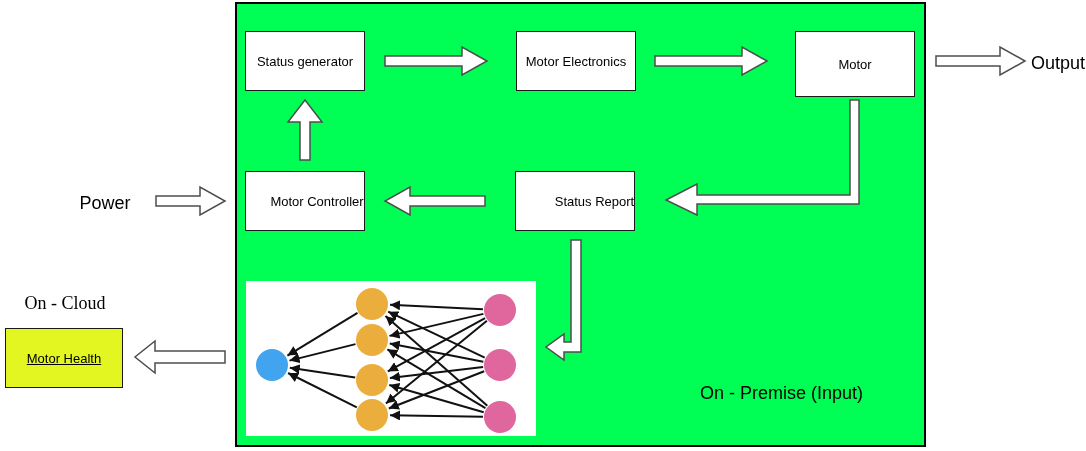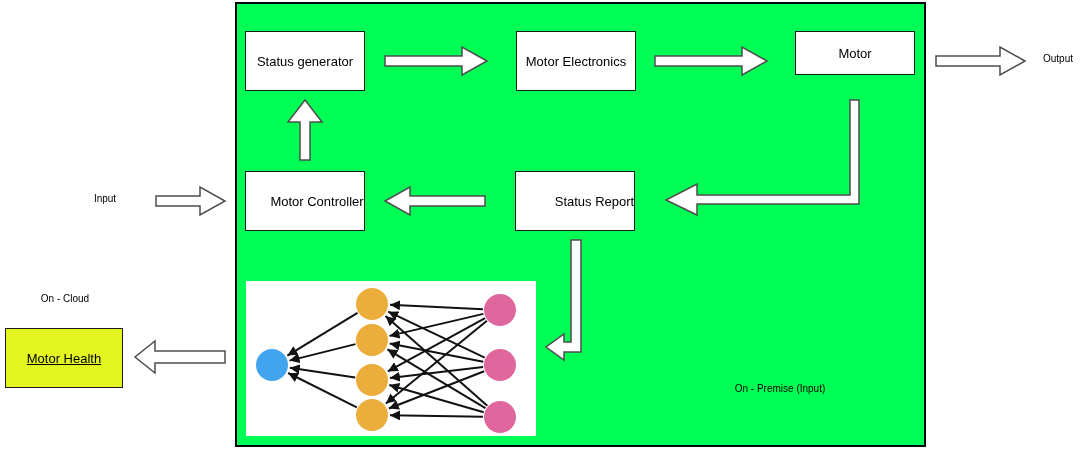--- a/index.html
+++ b/index.html
@@ -26,36 +26,36 @@
     align-items: center;
     justify-content: center;
     font-size: 13px;
     color: #000000;
     white-space: nowrap;
     z-index: 4;
     box-sizing: border-box;
   }
   #node-command-generator { left: 245px; top: 31px;  width: 120px; height: 60px; }
   #node-power-electronics { left: 516px; top: 31px;  width: 120px; height: 60px; }
-  #node-motor             { left: 795px; top: 31px;  width: 120px; height: 44px; }
+  #node-motor             { left: 795px; top: 31px;  width: 120px; height: 66px; }
   #node-motor-controller  { left: 245px; top: 171px; width: 120px; height: 60px; padding-left: 24px; }
   #node-status-report     { left: 515px; top: 171px; width: 120px; height: 60px; padding-left: 39px; }
   #node-motor-health      { left: 5px;   top: 328px; width: 118px; height: 60px;
                             background: var(--motor-health, #e3f622); text-decoration: underline; }
   .free-label {
     position: absolute;
-    font-size: 10px;
+    font-size: 18px;
     color: #000000;
     text-align: center;
     white-space: nowrap;
     z-index: 4;
   }
   #label-input      { left: 55px;   top: 193px; width: 100px; }
   #label-output     { left: 1030px; top: 53px;  width: 56px;  }
-  #label-on-cloud   { left: 15px;   top: 293px; width: 100px; }
+  #label-on-cloud   { left: 15px;   top: 293px; width: 100px; font-family: Liberation Serif, serif; }
   #label-on-premise { left: 700px;  top: 383px; width: 160px; }
   #arrow-layer {
     position: absolute;
     left: 0; top: 0;
     width: 1086px; height: 451px;
     z-index: 3;
     pointer-events: none;
   }
   .block-arrow {
     fill: var(--arrow-fill, #ffffff);
@@ -104,21 +104,21 @@
   <div class="node" id="node-motor-controller">
     <span>Motor Controller</span>
   </div>
   <div class="node" id="node-status-report">
     <span>Status Report</span>
   </div>
   <div class="node" id="node-motor-health">
     <span>Motor Health</span>
   </div>
 
-  <div class="free-label" id="label-input">Input</div>
+  <div class="free-label" id="label-input">Power</div>
   <div class="free-label" id="label-output">Output</div>
   <div class="free-label" id="label-on-cloud">On - Cloud</div>
   <div class="free-label" id="label-on-premise">On - Premise (Input)</div>
 
   <div id="nn-box">
     <svg id="nn-svg" viewBox="0 0 290 155" xmlns="http://www.w3.org/2000/svg">
       <defs>
         <marker id="nn-arrowhead" viewBox="0 0 10 10" refX="10" refY="5" markerWidth="10" markerHeight="10" markerUnits="userSpaceOnUse" orient="auto">
           <path d="M0,0 L10,5 L0,10 Z" fill="#111111"></path>
         </marker>

